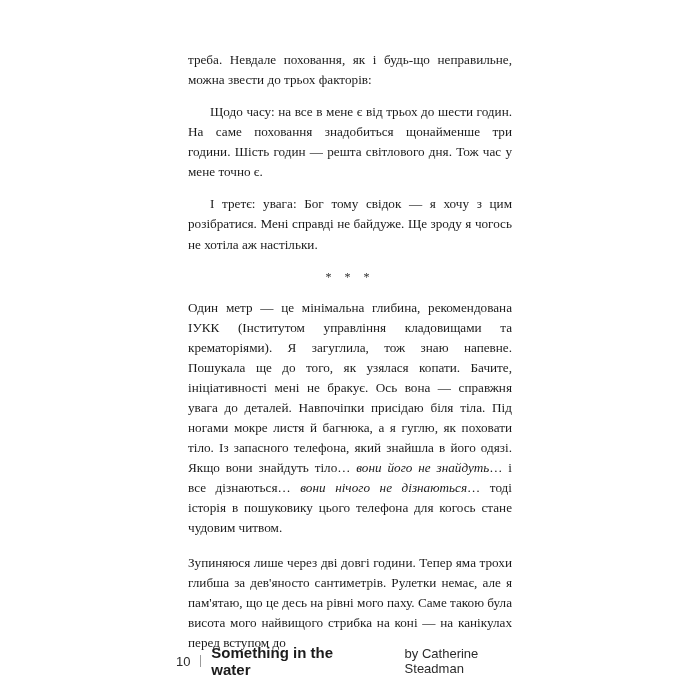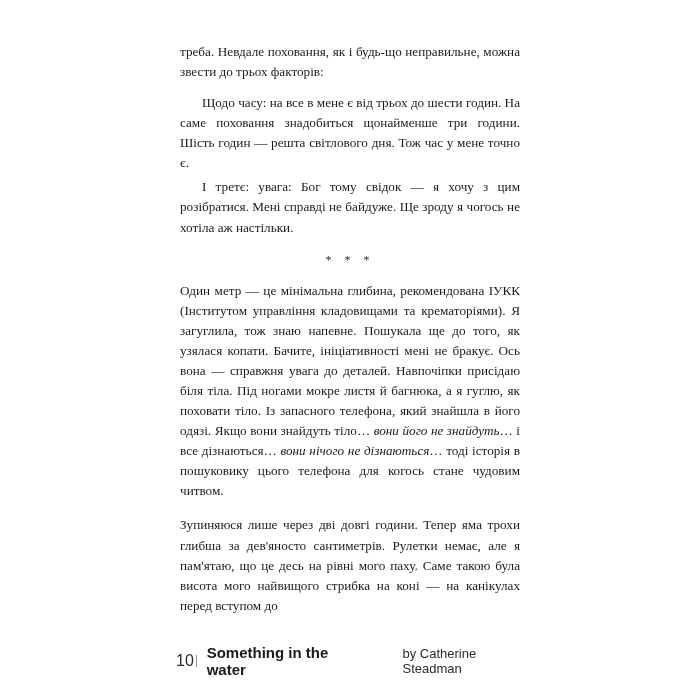--- a/index.html
+++ b/index.html
@@ -21,21 +21,21 @@
     box-sizing: border-box;
     padding: 38px 176px 0 176px;
   }
   .body-text {
     font-size: 13.2px;
     line-height: 1.52;
     text-align: justify;
     color: #1b1b1b;
   }
   p {
-    margin: 4px;
+    margin: 12px;
   }
   p.indent {
     text-indent: 22px;
   }
   p.gap-top {
     margin-top: 11px;
   }
   .list {
     margin: 11px 0 0 0;
     padding: 0;
@@ -64,23 +64,23 @@
     left: 176px;
     right: 176px;
     bottom: 22px;
     display: flex;
     align-items: center;
     font-size: 10.5px;
     color: #1b1b1b;
   }
   .footer-page {
     font-family: "Liberation Sans", sans-serif;
-    font-size: 16px;
+    font-size: 13px;
     color: #2b2b2b;
-    margin-right: 2px;
+    margin-right: 10px;
   }
   .footer-rule {
     width: 1px;
     height: 12px;
     background: #9a9a9a;
     margin-right: 10px;
   }
   .footer-title {
     font-family: "Liberation Sans", sans-serif;
     font-weight: bold;

